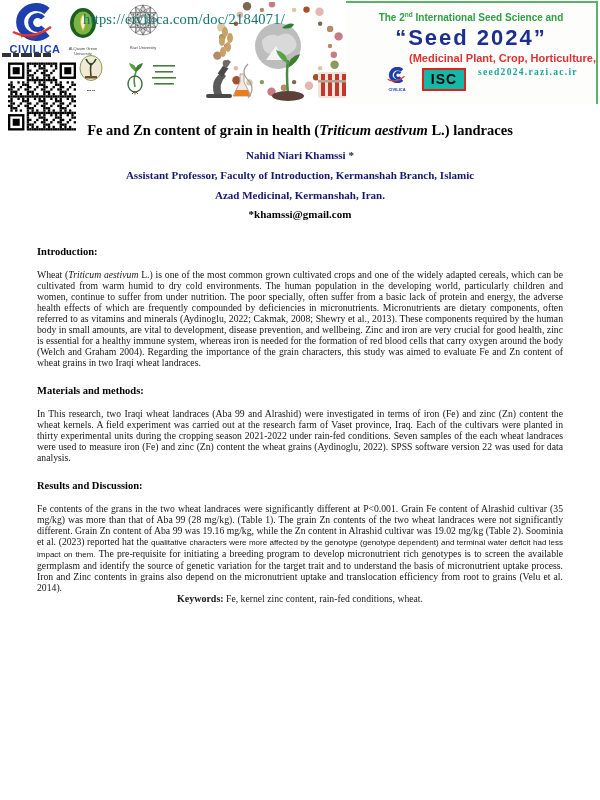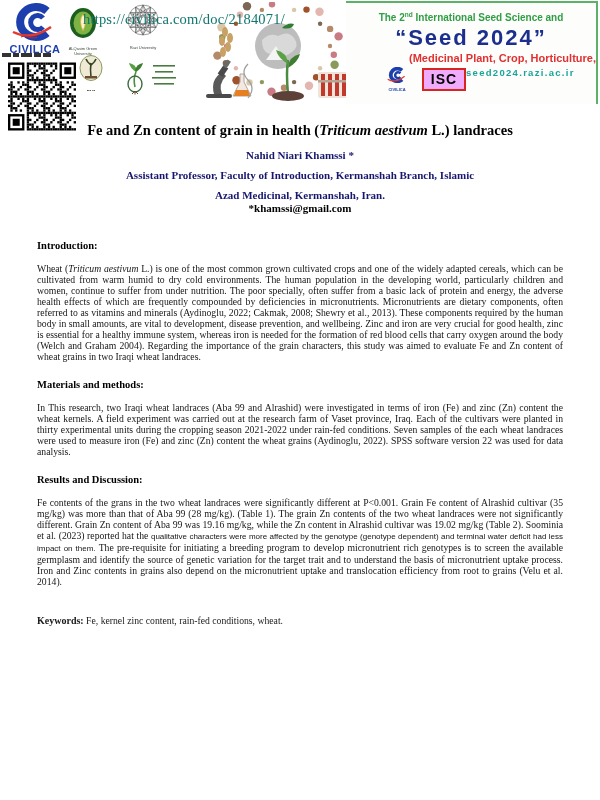--- a/index.html
+++ b/index.html
@@ -32,38 +32,38 @@
     font-family:"Liberation Sans",sans-serif;text-align:center;
   }
   .banner-line{color:#2f9e44;font-weight:bold;font-size:10px;line-height:11.5px;}
   .banner-line sup{font-size:6.5px;}
   #banner-title{color:#1c2f8f;font-weight:bold;font-size:22px;letter-spacing:2px;margin-top:2px;line-height:23px;}
   .banner-sub{color:#e03131;font-weight:bold;font-size:11px;line-height:12.5px;text-align:right;margin-left:14px;}
   #banner-bottom{position:relative;height:30px;margin-top:3px;}
   #banner-civ-mini{position:absolute;left:34px;top:0;width:34px;text-align:center;}
   #banner-civ-mini .civ-word{font-size:4px;display:block;}
   #isc-box{
-    position:absolute;left:76px;top:1px;width:40px;height:19px;background:#f0abfc;
+    position:absolute;left:76px;top:1px;width:40px;height:19px;background:#14b8a6;
     border:2.5px solid #d7261f;color:#000;font-weight:bold;font-size:14px;line-height:19px;
     letter-spacing:1px;text-align:center;font-family:"Liberation Sans",sans-serif;
   }
-  #banner-site{position:absolute;left:120px;top:0px;color:#19a59a;font-weight:bold;font-size:9.5px;letter-spacing:1.3px;}
+  #banner-site{position:absolute;left:132px;top:0px;color:#19a59a;font-weight:bold;font-size:9.5px;letter-spacing:1.3px;font-family:Liberation Serif, serif;}
   
   #content{position:absolute;left:37px;top:121px;width:526px;}
   #paper-title{text-align:center;font-weight:bold;font-size:14.5px;color:#000;line-height:18px;}
   .byline{text-align:center;font-weight:bold;font-size:11px;color:#17176e;line-height:13px;}
   #author-line{margin-top:10px;}
   .aff{margin-top:7px;}
-  #email-line{color:#000;}
+  #email-line{margin-top:6px;color:#000;}
   .sec-heading{font-weight:bold;font-size:10.5px;color:#000;}
   #h-intro{margin-top:25px;}
   #h-methods,#h-results{margin-top:17px;}
   .para{font-size:9.7px;line-height:11px;text-align:justify;margin-top:12px;color:#151515;}
   .small-seg{font-family:"Liberation Sans",sans-serif;font-size:8px;}
-  #keywords-line{margin-top:28px;font-size:9.7px;}
+  #keywords-line{font-size:9.7px;text-align:center;}
   #keywords-line b{font-size:10px;}
   i.it{font-style:italic;}
 </style>
 </head>
 <body>
 
 <div class="abs" id="civilica-logo">
   <svg width="56" height="38" viewBox="0 0 56 38">
     <path d="M40 8 A16 15 0 1 0 40 30" fill="none" stroke="#1d3fae" stroke-width="8"></path>
     <path d="M36 15 A7 7 0 1 0 36 24" fill="none" stroke="#1d3fae" stroke-width="5"></path>

